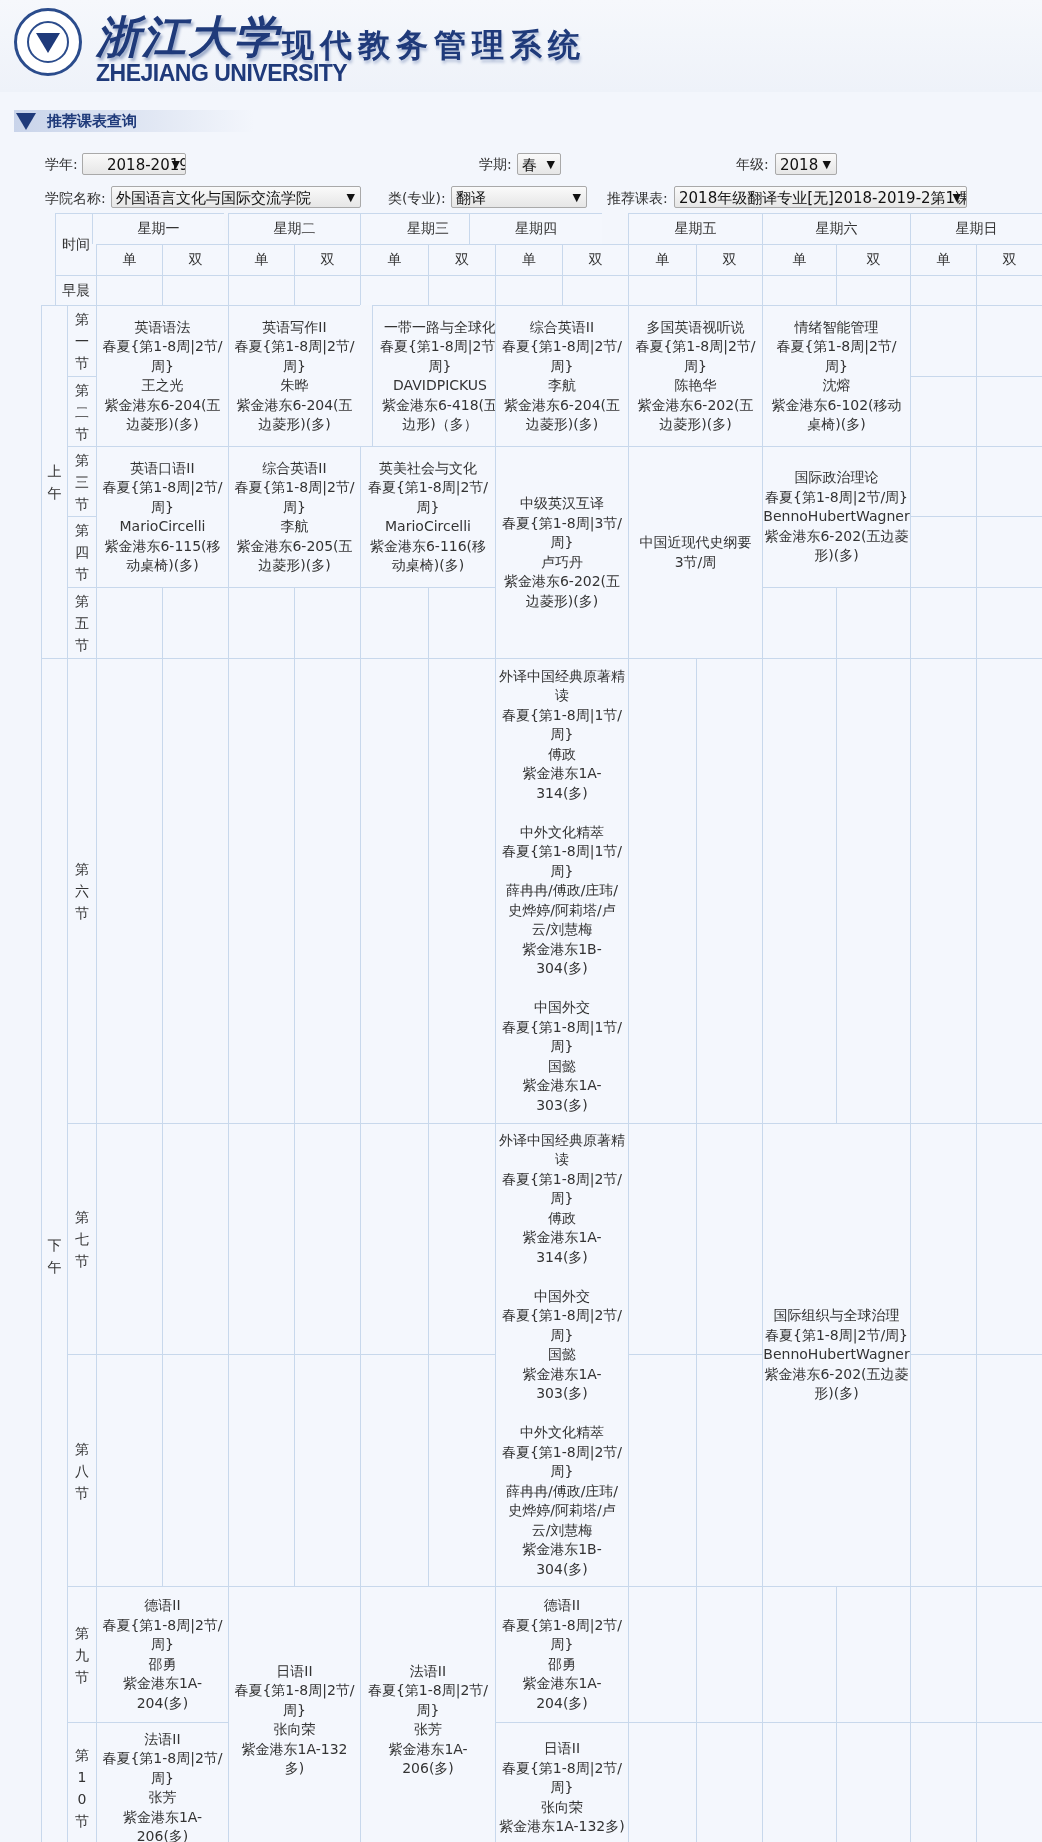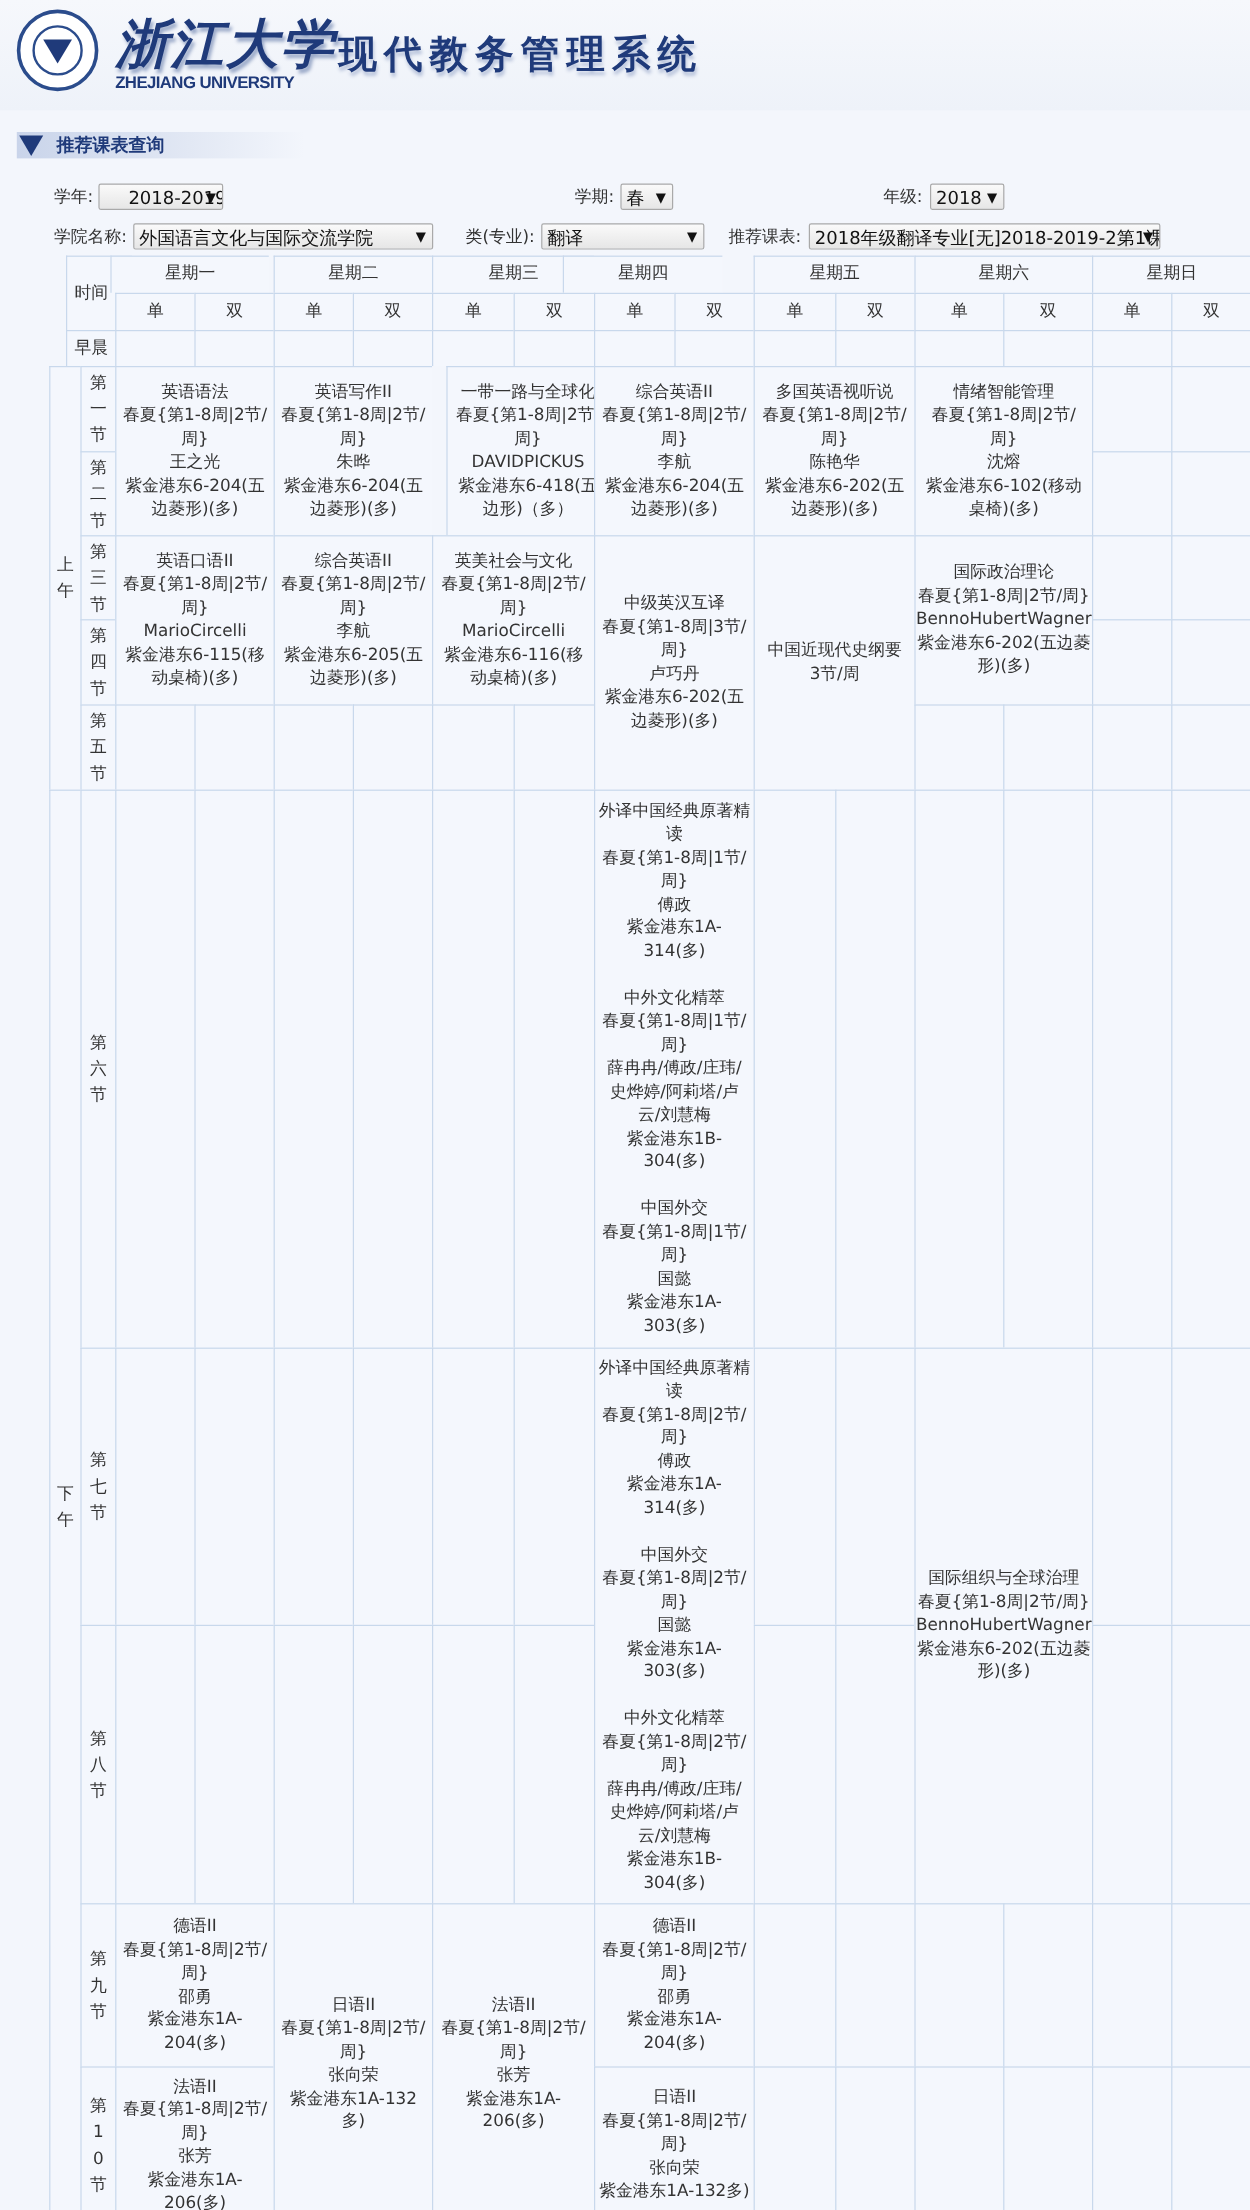--- a/index.html
+++ b/index.html
@@ -2,21 +2,21 @@
 <html><head>
 <meta charset="utf-8">
 <style>
   html,body{margin:0;padding:0;}
   body{width:1042px;height:1842px;overflow:hidden;background:#f3f6fc;font-family:"DejaVu Sans","Liberation Sans",sans-serif;color:#333;}
   .header{position:absolute;left:0;top:0;width:1042px;height:92px;background:linear-gradient(#f6f8fc,#eef2f9);}
   .logo{position:absolute;left:14px;top:8px;width:68px;height:68px;border-radius:50%;border:3px solid #2b4c8c;background:#fff;box-sizing:border-box;}
   .logo-inner{position:absolute;left:10px;top:10px;width:42px;height:42px;border-radius:50%;border:2px solid #2b4c8c;box-sizing:border-box;}
   .logo-v{position:absolute;left:19px;top:22px;width:0;height:0;border-left:12px solid transparent;border-right:12px solid transparent;border-top:20px solid #1f3a7a;}
   .brand-cn{position:absolute;left:96px;top:8px;font-family:"DejaVu Serif","Liberation Serif",serif;font-size:44px;font-weight:bold;font-style:italic;color:#1f3a7a;letter-spacing:2px;text-shadow:2px 3px 3px #9aa9c8;}
-  .brand-en{position:absolute;left:96px;top:60px;font-family:"Liberation Sans",sans-serif;font-size:14px;font-weight:bold;color:#1f3a7a;letter-spacing:-0.5px;}
+  .brand-en{position:absolute;left:96px;top:60px;font-family:"Liberation Sans",sans-serif;font-size:23px;font-weight:bold;color:#1f3a7a;letter-spacing:-0.5px;}
   .sys-title{position:absolute;left:282px;top:24px;font-family:"DejaVu Serif","Liberation Serif",serif;font-size:32px;font-weight:bold;color:#1f3a7a;letter-spacing:6px;text-shadow:1px 3px 3px #b7c2da;}
   .section-bar{position:absolute;left:14px;top:110px;width:240px;height:22px;background:linear-gradient(90deg,#c9d4ea 0%,#e2e8f4 60%,rgba(243,246,252,0) 100%);}
   .section-tri{position:absolute;left:16px;top:113px;width:0;height:0;border-left:10px solid transparent;border-right:10px solid transparent;border-top:17px solid #1f3a7a;}
   .section-title{position:absolute;left:47px;top:110px;font-size:15px;font-weight:bold;color:#1f3a7a;line-height:22px;}
   .lbl{position:absolute;font-size:14px;color:#333;line-height:24px;}
   .sel{position:absolute;height:22px;border:1px solid #a9a9a9;background:linear-gradient(#fafafa,#e6e6e6);font-size:15px;line-height:22px;padding-left:4px;box-sizing:border-box;color:#111;white-space:nowrap;overflow:hidden;border-radius:2px;}
   .sel .arrow{position:absolute;right:5px;top:0;font-size:11px;}
   .grid{position:absolute;left:41px;top:213px;width:1001px;height:1640px;}
   .cell{position:absolute;box-sizing:border-box;border-left:1px solid #c8d8ec;border-top:1px solid #c8d8ec;display:flex;align-items:center;justify-content:center;text-align:center;font-size:14px;line-height:19.5px;color:#333;background:#f4f7fd;overflow:hidden;}
   .cell.left{justify-content:flex-start;padding-left:6px;margin-left:14px;}

